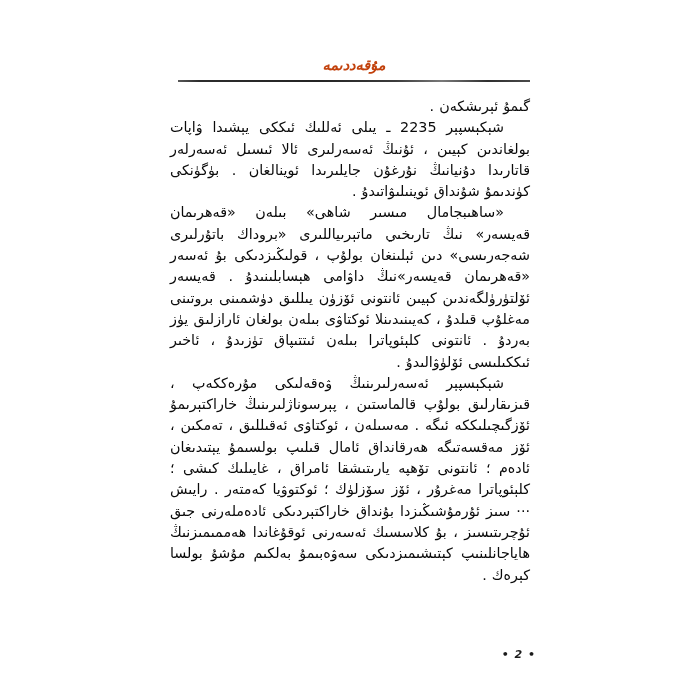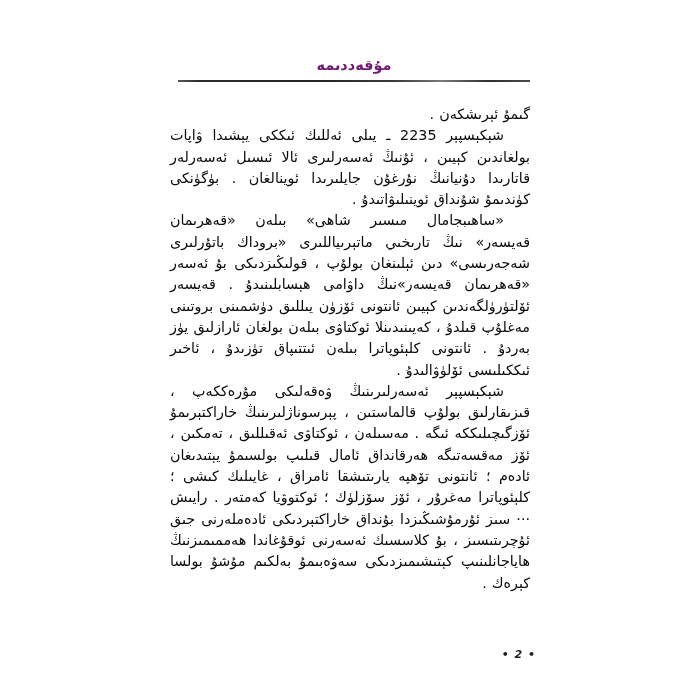--- a/index.html
+++ b/index.html
@@ -29,24 +29,25 @@
     left: 178px;
     top: 58px;
     width: 352px;
   }
   .running-head {
     text-align: center;
     font-size: 14.5px;
     font-weight: 700;
     line-height: 1.1;
     letter-spacing: -0.2px;
-    color: #701a75;
+    color: #c2410c;
     direction: rtl;
     unicode-bidi: isolate;
     white-space: nowrap;
+    font-style: italic;
   }
   .head-rule {
     margin-top: 6px;
     height: 2px;
     width: 100%;
     background: linear-gradient(to right,
                  #4a4a4a 0%, #1a1a1a 6%, #111 40%,
                  #2b2b2b 62%, #6e6e6e 75%, #1d1d1d 88%, #3a3a3a 100%);
     opacity: 0.92;
   }
@@ -77,21 +78,20 @@
     text-indent: 26px;
   }
   .para + .para {
     margin-top: 0;
   }
 
   
   .para.fragment {
     text-align: right;
     text-align-last: right;
-    margin-top: 8px;
   }
 
   
   .folio {
     position: absolute;
     right: 164px;
     top: 648px;
     font-size: 11px;
     font-weight: 700;
     font-style: italic;

